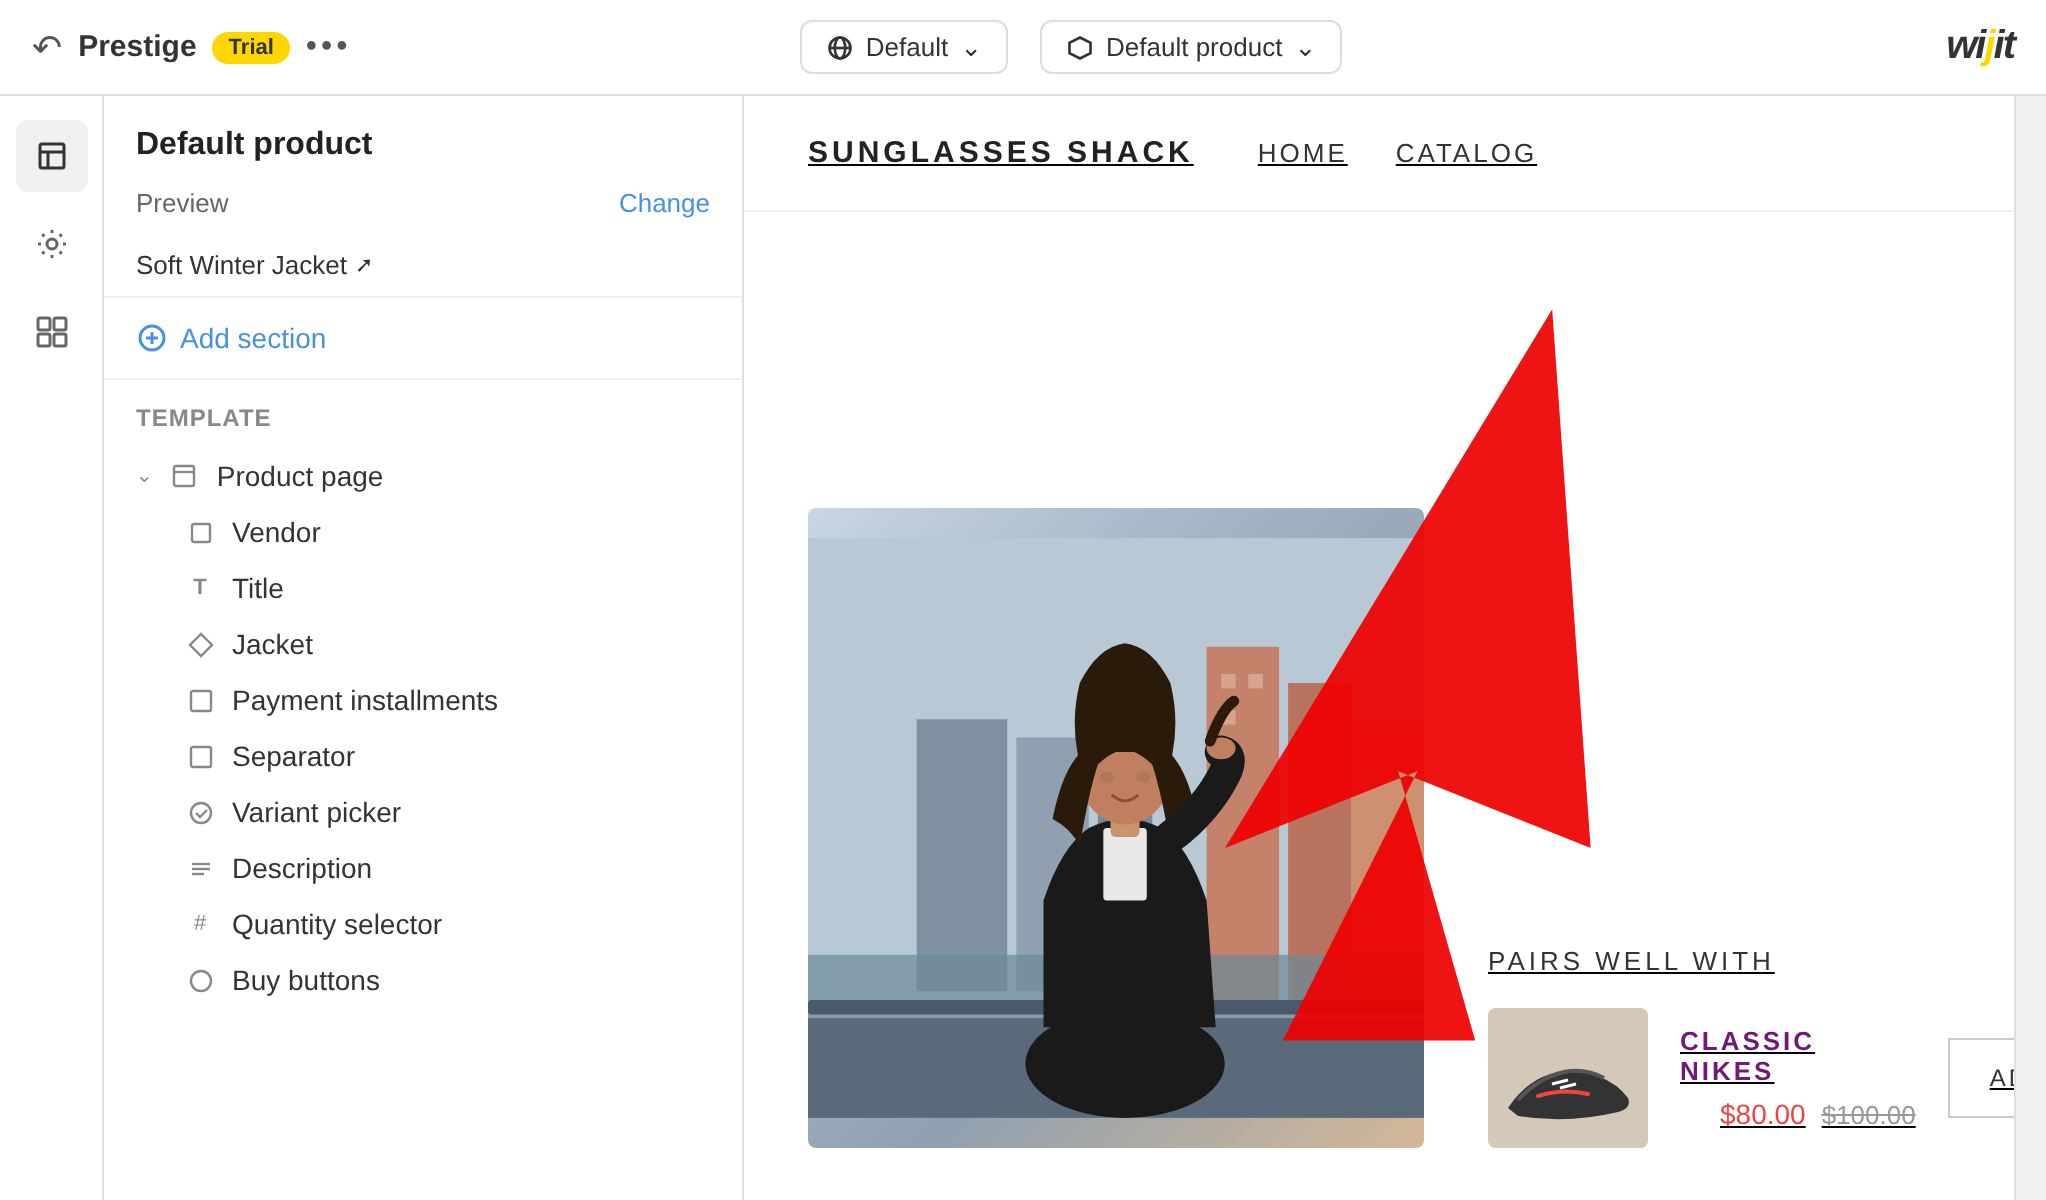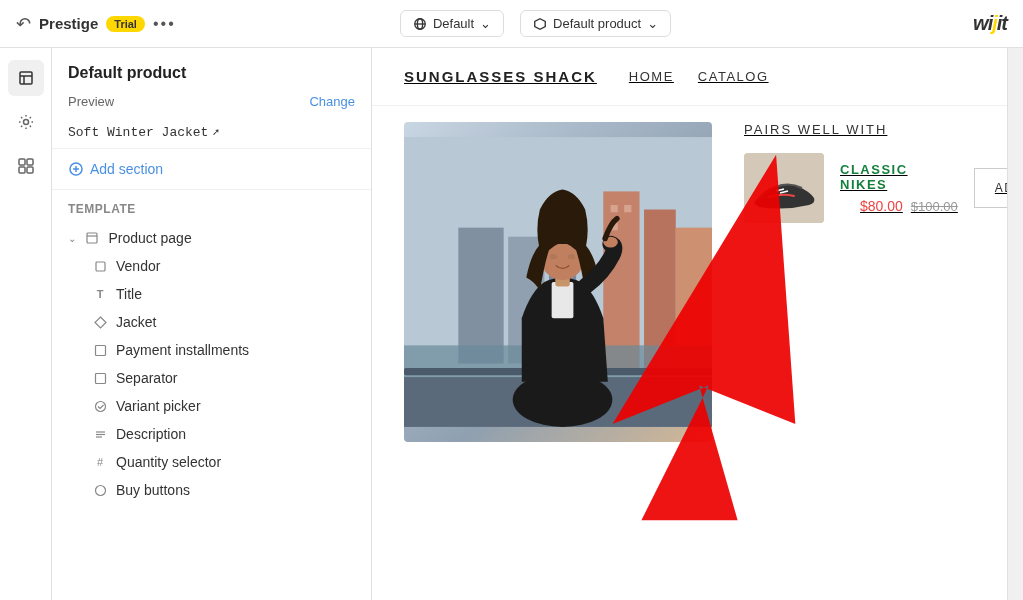--- a/index.html
+++ b/index.html
@@ -70,21 +70,21 @@
       flex-shrink: 0;
     }
     .panel-header {
       padding: 16px 16px 8px;
       border-bottom: 1px solid #f0f0f0;
     }
     .panel-title { font-size: 16px; font-weight: 600; color: #222; margin-bottom: 12px; }
     .preview-row { display: flex; justify-content: space-between; align-items: center; margin-bottom: 16px; }
     .preview-label { font-size: 13px; color: #666; }
     .change-link { font-size: 13px; color: #4a90e2; cursor: pointer; }
-    .preview-product { font-size: 13px; color: #333; display: flex; align-items: center; gap: 4px; font-family: Liberation Mono, monospace; }
+    .preview-product { font-size: 13px; color: #333; display: flex; align-items: center; gap: 4px; }
     .add-section {
       display: flex; align-items: center; gap: 6px;
       padding: 12px 16px;
       font-size: 14px; color: #4a90e2; cursor: pointer;
       border-bottom: 1px solid #f0f0f0;
     }
     .template-section { padding: 12px 16px; overflow-y: auto; flex: 1; }
     .template-label { font-size: 12px; font-weight: 600; color: #888; text-transform: uppercase; margin-bottom: 8px; letter-spacing: 0.5px; }
     .tree-item {
       display: flex; align-items: center; gap: 8px;
@@ -116,20 +116,21 @@
     }
     .store-brand { font-size: 15px; font-weight: 600; letter-spacing: 2px; color: #222; }
     .store-nav-links { display: flex; gap: 24px; }
     .store-nav-link { font-size: 13px; letter-spacing: 1.5px; color: #333; text-decoration: none; text-transform: uppercase; }
 
     
     .store-content {
       display: flex;
       height: calc(100% - 68px);
       overflow: hidden;
+      align-items: flex-end;
     }
     .product-image-col {
       width: 340px;
       flex-shrink: 0;
       padding: 16px 0 16px 32px;
     }
     .product-image {
       width: 100%;
       height: 320px;
       background: linear-gradient(135deg, #c9d6e3 0%, #a8b8c8 30%, #8fa0b0 60%, #d4b896 100%);
@@ -154,21 +155,21 @@
     .product-card {
       display: flex; align-items: center; gap: 16px;
     }
     .product-thumb {
       width: 80px; height: 70px;
       background: linear-gradient(135deg, #e8e0d5, #d4c4b0);
       border-radius: 4px; flex-shrink: 0;
       overflow: hidden;
     }
     .product-info { flex: 1; }
-    .product-card-name { font-size: 13px; letter-spacing: 1.5px; font-weight: 600; text-transform: uppercase; color: #15803d; margin-bottom: 6px; }
+    .product-card-name { font-size: 13px; letter-spacing: 1.5px; font-weight: 600; text-transform: uppercase; color: #701a75; margin-bottom: 6px; }
     .product-card-price { display: flex; gap: 8px; align-items: center; margin-left: 20px; }
     .price-new { font-size: 14px; color: #e44; font-weight: 500; }
     .price-old { font-size: 13px; color: #999; text-decoration: line-through; }
     .add-to-cart-btn {
       background: #fff;
       border: 1px solid #ccc;
       padding: 12px 20px;
       font-size: 12px;
       letter-spacing: 1.5px;
       text-transform: uppercase;

